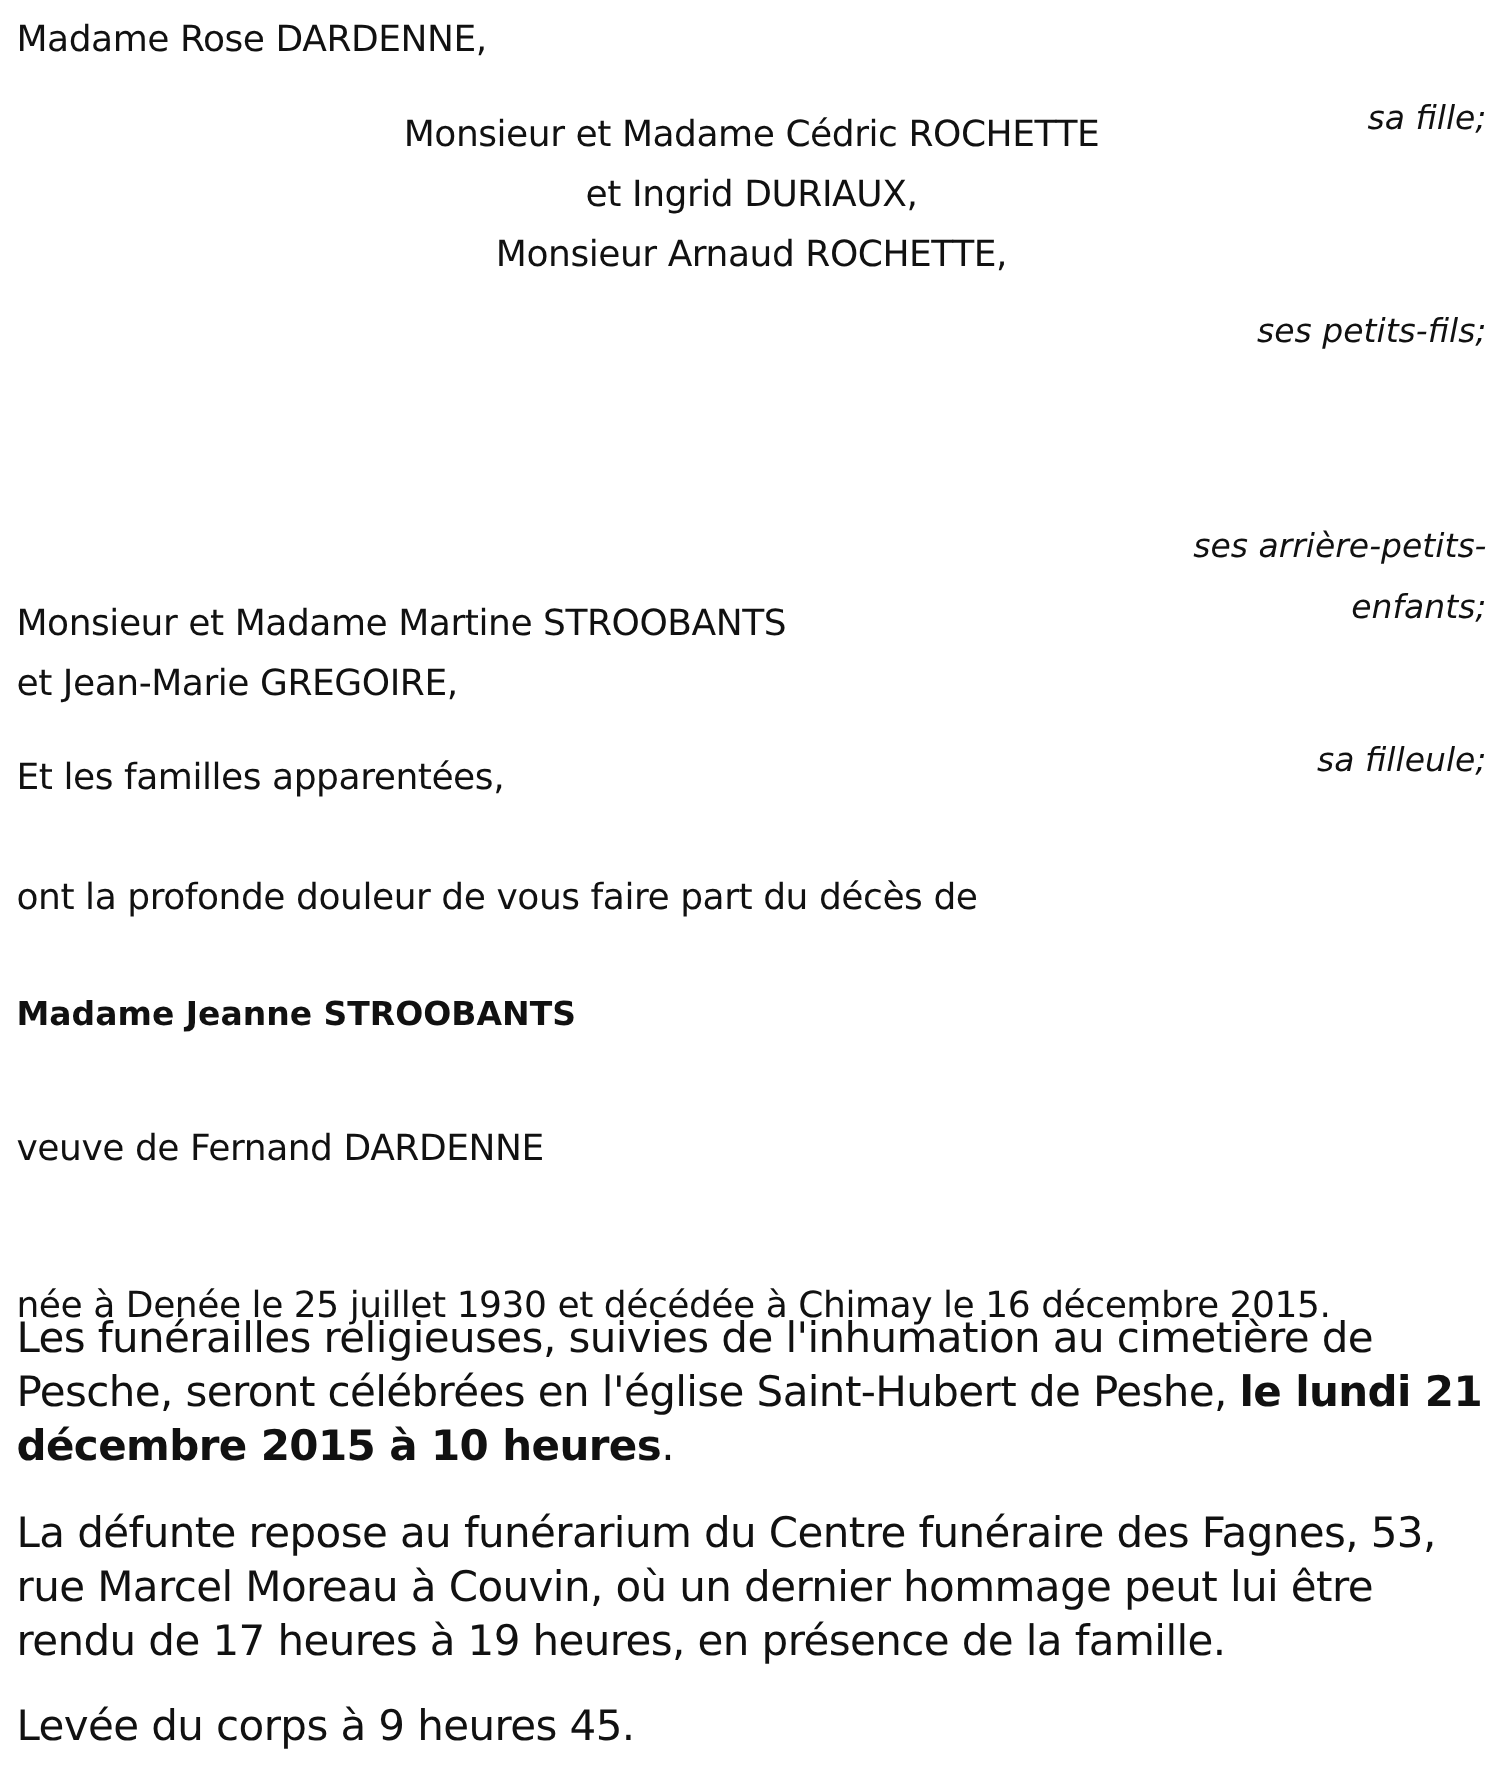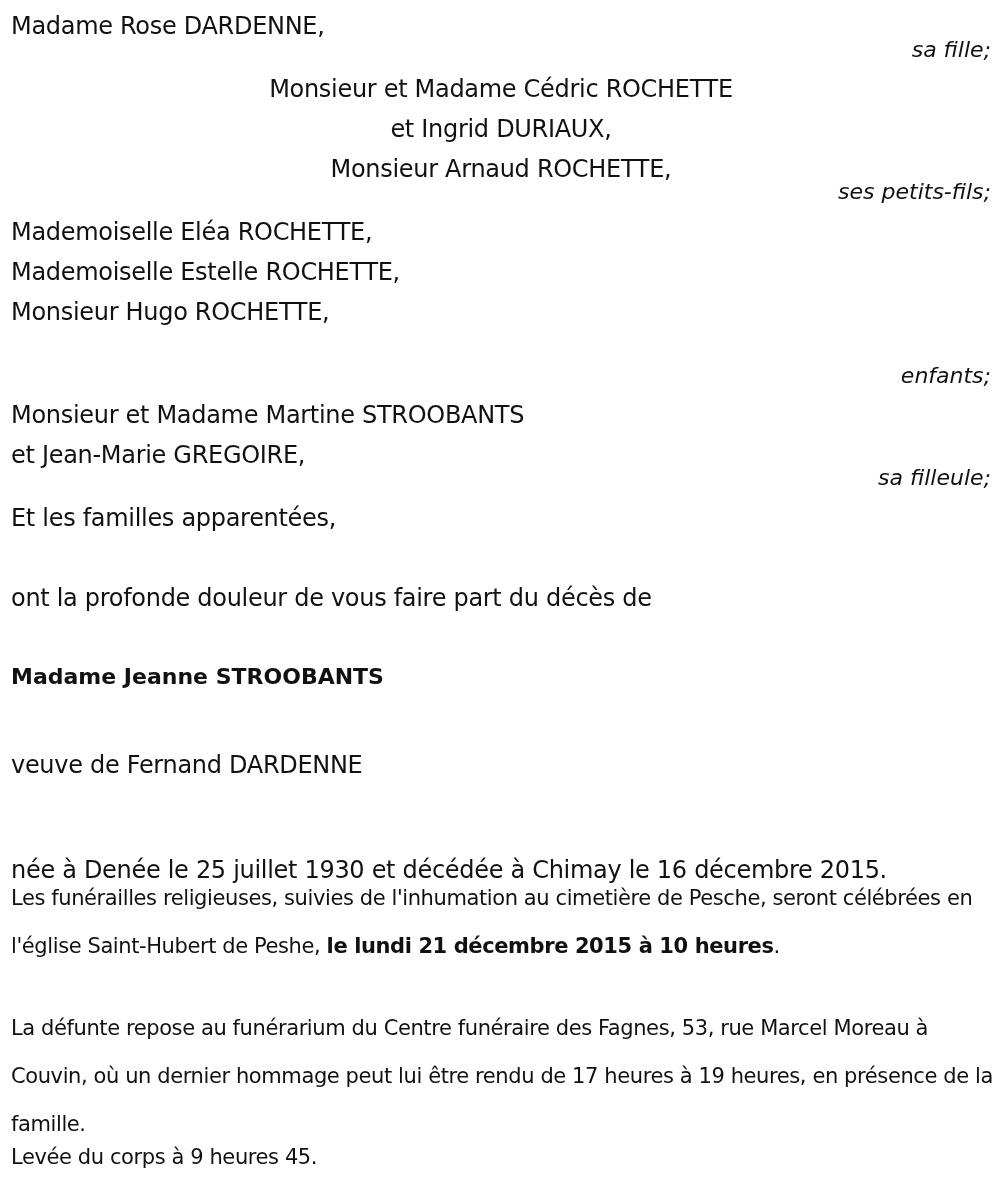--- a/index.html
+++ b/index.html
@@ -33,27 +33,28 @@
       transform-origin: left center;
     }
     .rel {
       position: absolute;
       right: 9px;
       font-style: italic;
       font-size: 22px;
       line-height: 40px;
       text-align: center;
       white-space: nowrap;
+      margin-top: 30px;
     }
     .para {
       position: absolute;
       left: 11px;
       width: 985px;
-      font-size: 21px;
-      line-height: 48px;
+      font-size: 28px;
+      line-height: 36px;
       letter-spacing: -0.4px;
     }
     .name-title {
       position: absolute;
       left: 11px;
       top: 655px;
       font-size: 22px;
       line-height: 44px;
       font-weight: bold;
       letter-spacing: 0px;
@@ -71,25 +72,21 @@
   </div>
   <div class="rel" style="top:30px;">sa fille;</div>
 
   <div class="block" style="top:69px;text-align:center;">
     <div class="line">Monsieur et Madame Cédric ROCHETTE</div>
     <div class="line">et Ingrid DURIAUX,</div>
     <div class="line">Monsieur Arnaud ROCHETTE,</div>
   </div>
   <div class="rel" style="top:172px;">ses petits-fils;</div>
 
-  <div class="block" style="top:212px;">
-    <div class="line">Mademoiselle Eléa ROCHETTE,</div>
-    <div class="line">Mademoiselle Estelle ROCHETTE,</div>
-    <div class="line">Monsieur Hugo ROCHETTE,</div>
-  </div>
+  <div class="rel" style="top:315px;">ses arrière-petits-</div>
   <div class="rel" style="top:356px;">enfants;</div>
 
   <div class="block" style="top:395px;">
     <div class="line">Monsieur et Madame Martine STROOBANTS</div>
     <div class="line">et Jean-Marie GREGOIRE,</div>
   </div>
   <div class="rel" style="top:458px;">sa filleule;</div>
 
   <div class="block" style="top:498px;">
     <div class="line">Et les familles apparentées,</div>

